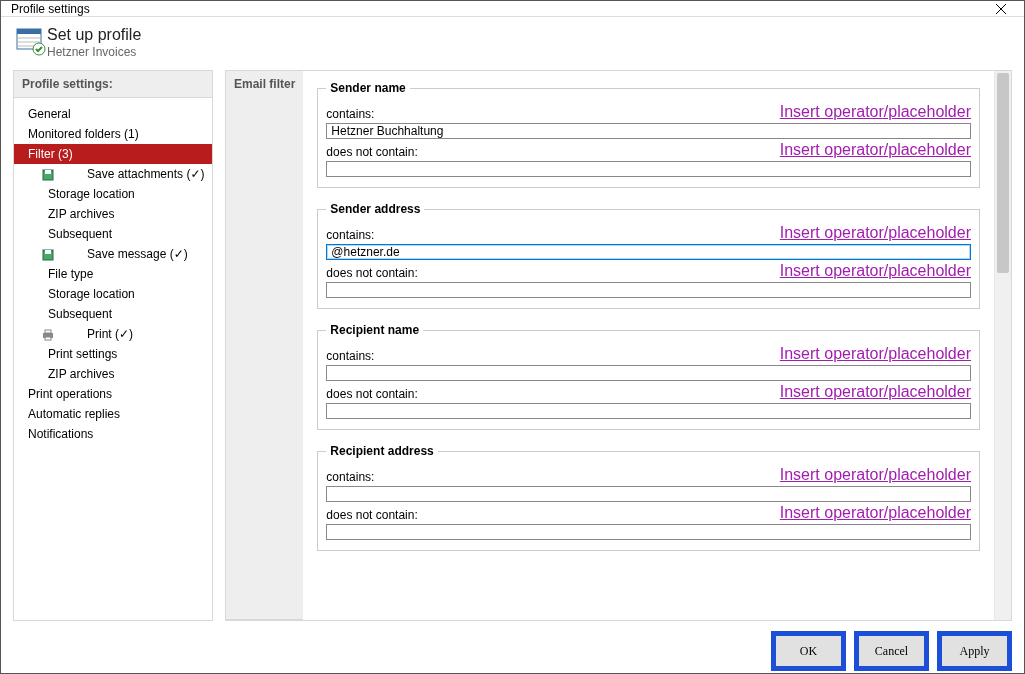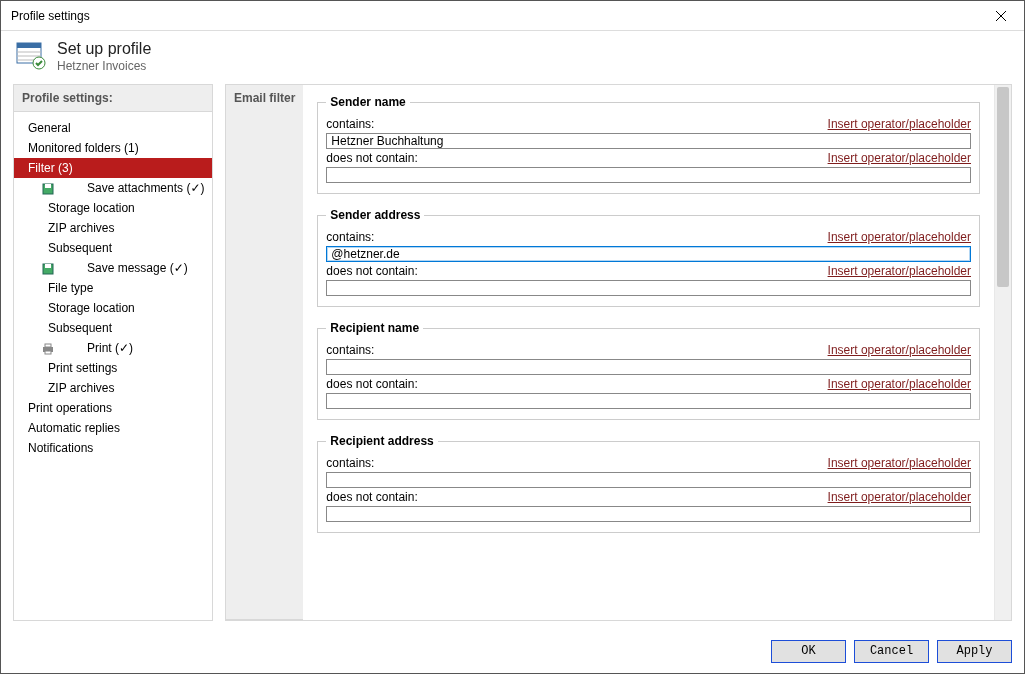--- a/index.html
+++ b/index.html
@@ -1,22 +1,22 @@
 <!DOCTYPE html>
 <html><head>
 <meta charset="utf-8">
 <style>
   * { box-sizing: border-box; }
   html, body { margin: 0; padding: 0; width: 1025px; height: 674px; font-family: "Segoe UI", Tahoma, sans-serif; font-size: 12px; color: #000; background: #fff; overflow: hidden; }
   .window { width: 1025px; height: 674px; border: 1px solid #555; display: flex; flex-direction: column; background: #fff; }
-  .titlebar { height: 30px; display: flex; align-items: center; padding: 0 0 0 10px; border-bottom: 1px solid #ddd; gap: 32px; }
+  .titlebar { height: 16px; display: flex; align-items: center; padding: 0 0 0 10px; border-bottom: 1px solid #ddd; gap: 32px; }
   .titlebar .title { flex: 1; font-size: 12px; }
   .close-btn { width: 46px; height: 29px; display: flex; align-items: center; justify-content: center; cursor: pointer; }
   .close-btn svg { stroke: #000; }
-  .header-strip { display: flex; align-items: center; padding: 8px 12px 10px 14px; gap: 10px; }
+  .header-strip { display: flex; align-items: center; padding: 8px 12px 10px 14px; }
   .header-strip .app-icon svg { width: 32px; height: 32px; }
   .header-strip .ht { display: flex; flex-direction: column; }
   .header-strip .ht .t1 { font-size: 16px; color: #222; }
   .header-strip .ht .t2 { font-size: 12px; color: #666; margin-top: 1px; }
   .body { flex: 1; display: flex; padding: 0 12px 8px 12px; gap: 12px; min-height: 0; }
   .sidebar { width: 200px; border: 1px solid #d8d8d8; display: flex; flex-direction: column; }
   .panel-head { background: #eee; border-bottom: 1px solid #d8d8d8; padding: 6px 8px; font-weight: 600; color: #555; }
   .nav { padding: 6px 0; overflow: auto; }
   .nav-item { padding: 3px 8px 3px 14px; white-space: nowrap; cursor: pointer; display: flex; align-items: flex-end; gap: 4px; }
   .nav-item.sel { background: #b91c1c; color: #fff; }
@@ -25,27 +25,27 @@
   .mini-icon { width: 12px; height: 12px; flex: 0 0 12px; }
   .main { flex: 1; display: flex; min-width: 0; }
   .main-inner { flex: 1; border: 1px solid #d8d8d8; display: flex; flex-direction: row; min-height: 0; }
   .main-body { flex: 1; overflow: hidden; position: relative; display: flex; }
   .scroll-area { flex: 1; overflow: hidden; padding: 10px 14px 10px 14px; }
   fieldset.group { border: 1px solid #ccc; margin: 0 0 14px 0; padding: 6px 8px 10px 8px; }
   fieldset.group legend { font-weight: 600; padding: 0 4px; font-size: 12px; }
   .row { margin-top: 2px; }
   .row-head { display: flex; align-items: flex-end; justify-content: space-between; margin: 2px 0 2px 0; }
   .row-head .lab { }
-  .op-link { color: #7f1d1d; cursor: pointer; text-decoration: underline; font-size: 12px; }
+  .op-link { color: #a21caf; cursor: pointer; text-decoration: underline; font-size: 16px; }
   .txt { width: 100%; height: 16px; border: 1px solid #888; padding: 2px 4px; font-family: inherit; font-size: 12px; outline: none; }
   .txt.focus { border: 1px solid #0078d7; box-shadow: 0 0 0 1px rgba(0,120,215,.3) inset; }
   .vscroll { width: 17px; background: #f0f0f0; border-left: 1px solid #e8e8e8; position: relative; }
   .vscroll .thumb { position: absolute; left: 2px; right: 2px; top: 2px; height: 200px; background: #c7c7c7; border-radius: 2px; }
   .footer { height: 44px; display: flex; align-items: center; justify-content: flex-end; gap: 8px; padding: 0 12px; }
-  .btn { min-width: 75px; height: 23px; background: #e1e1e1; border: 1px solid #1d4ed8; font-family: Liberation Mono, monospace; font-size: 12px; cursor: pointer; }
+  .btn { min-width: 75px; height: 40px; background: #e1e1e1; border: 5px solid #1d4ed8; font-family: Liberation Serif, serif; font-size: 12px; cursor: pointer; }
 </style>
 </head>
 <body>
 
 <div class="window">
 
   <div class="titlebar">
     <div class="title">Profile settings</div>
     <div class="close-btn">
       <svg width="10" height="10" viewBox="0 0 10 10">

